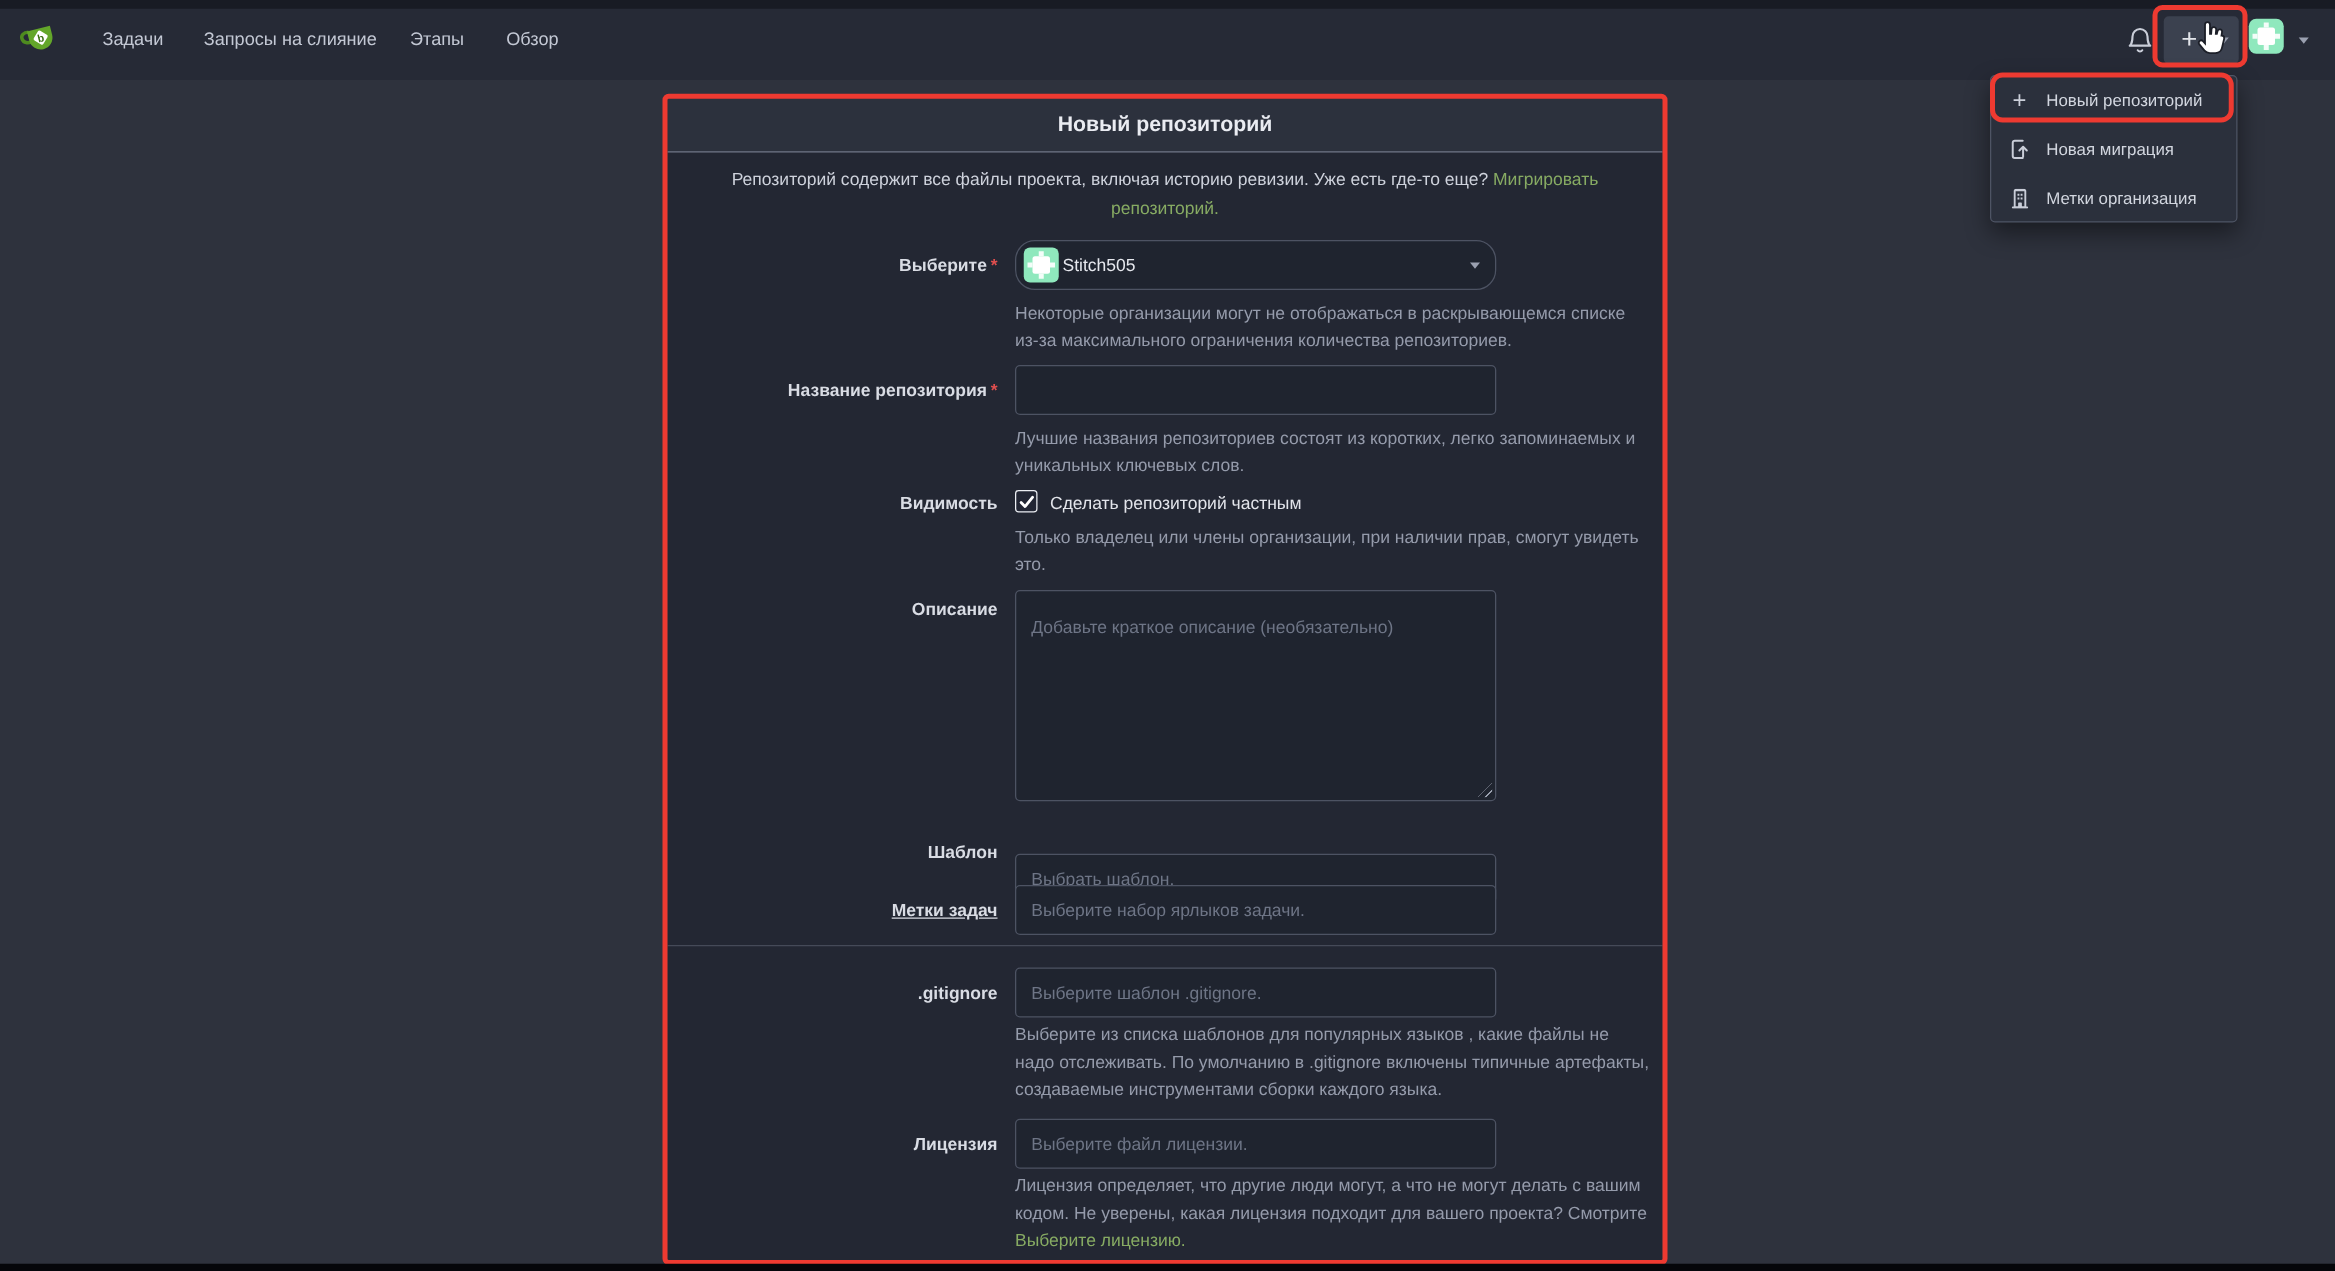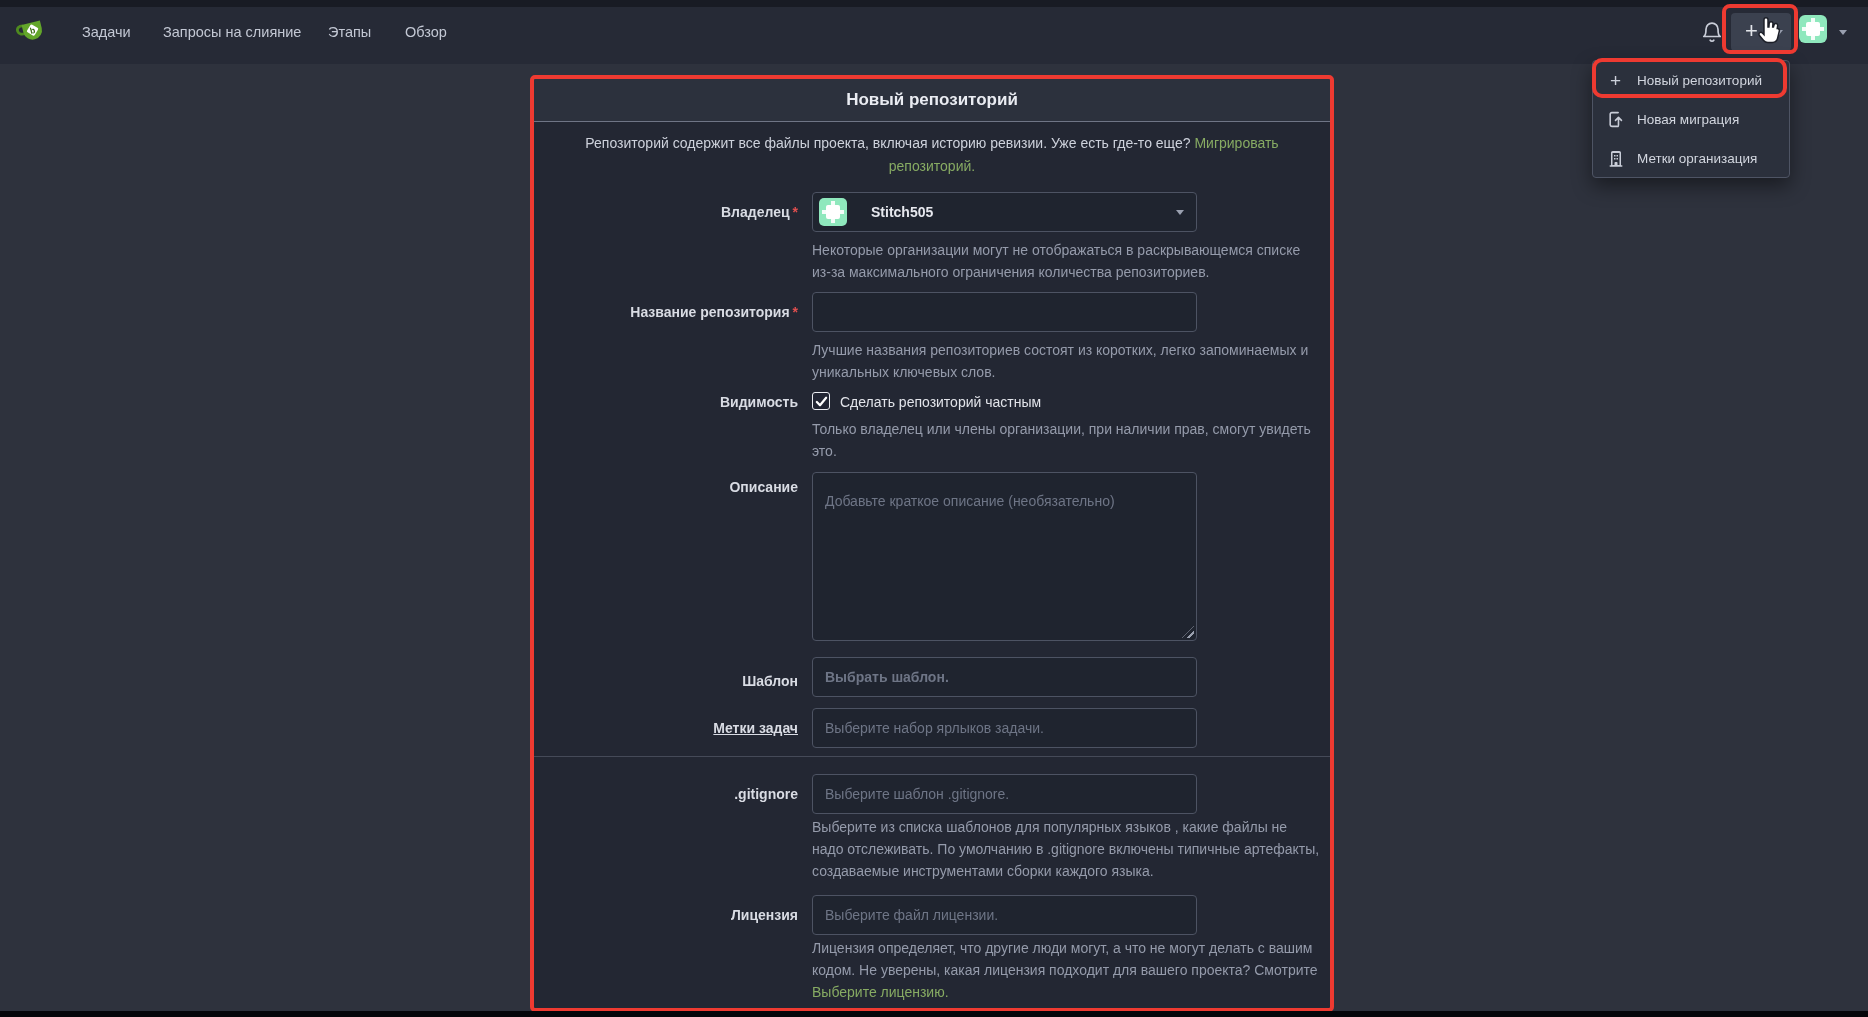--- a/index.html
+++ b/index.html
@@ -50,21 +50,21 @@
   .green-link { color:#87ab63; cursor:pointer; }
 
   .f-label { position:absolute; left:0; width:264px; text-align:right; color:#d9dce4; font-size:14px; font-weight:bold; white-space:nowrap; }
   .req { color:#e04f4f; padding-left:3px; font-weight:bold; }
   .f-input { position:absolute; left:278px; width:385px; height:40px; background:#1f242f; border:1px solid #4d5363;
     border-radius:4px; color:#e6e8ee; font-size:14px; padding:0 12px; font-family:"Liberation Sans", sans-serif; outline:none; }
   .f-input::placeholder { color:#6e7586; opacity:1; }
   .f-help { position:absolute; left:278px; width:508px; color:#959bab; font-size:14px; line-height:22px; }
 
   .owner-select { position:absolute; left:278px; top:113px; width:385px; height:40px; background:#1f242f; border:1px solid #4d5363;
-    border-radius:4px; display:flex; align-items:center; padding:0 12px 0 6px; gap:24px; cursor:pointer;font-weight:bold; }
+    border-radius:16px; display:flex; align-items:center; padding:0 12px 0 6px; gap:3px; cursor:pointer; }
   .owner-avatar { width:28px; height:28px; flex:0 0 28px; border-radius:5px; }
   .owner-name { color:#e6e8ee; font-size:14px; flex:1; }
 
   .checkbox { position:absolute; left:278px; top:313px; width:18px; height:18px; background:#222634; border:1.5px solid #eceef3;
     border-radius:3px; display:flex; align-items:center; justify-content:center; cursor:pointer; }
   .cb-label { position:absolute; left:306px; top:314px; color:#e2e4ea; font-size:14px; line-height:18px; }
 
   .f-textarea { position:absolute; left:278px; top:393px; width:385px; height:169px; background:#1f242f; border:1px solid #4d5363;
     border-radius:4px; color:#e6e8ee; font-size:14px; padding:20px 12px; resize:none; font-family:"Liberation Sans", sans-serif; outline:none; }
   .f-textarea::placeholder { color:#6e7586; opacity:1; }
@@ -152,21 +152,21 @@
     <div class="form-header">
       <div class="form-title">Новый репозиторий</div>
     </div>
 
     <div class="form-intro">
       <span>Репозиторий содержит все файлы проекта, включая историю ревизии. Уже есть где-то еще?</span>
       <a class="green-link">Мигрировать репозиторий.</a>
     </div>
 
     <div class="f-label" style="top:113px; height:40px; line-height:40px;">
-      <span>Владелец</span><span class="req">*</span>
+      <span>Выберите</span><span class="req">*</span>
     </div>
     <div class="owner-select" role="listbox">
       <span class="owner-avatar identicon"></span>
       <span class="owner-name">Stitch505</span>
       <span class="caret"></span>
     </div>
     <div class="f-help" style="top:160px">Некоторые организации могут не отображаться в раскрывающемся списке из-за максимального ограничения количества репозиториев.</div>
 
     <div class="f-label" style="top:213px; height:40px; line-height:40px;">
       <span>Название репозитория</span><span class="req">*</span>
@@ -181,21 +181,21 @@
       </svg>
     </div>
     <div class="cb-label">Сделать репозиторий частным</div>
     <div class="f-help" style="top:339px">Только владелец или члены организации, при наличии прав, смогут увидеть это.</div>
 
     <div class="f-label" style="top:399px; height:18px; line-height:18px;">Описание</div>
     <textarea class="f-textarea" placeholder="Добавьте краткое описание (необязательно)" style=""></textarea>
     <div class="resize-handle"></div>
 
     <div class="f-label" style="top:582px; height:40px; line-height:40px;padding-left:40px;">Шаблон</div>
-    <input class="f-input" style="top: 578px; font-weight: bold;" type="text" placeholder="Выбрать шаблон.">
+    <input class="f-input" style="top: 604px;" type="text" placeholder="Выбрать шаблон.">
 
     <div class="f-label" style="top:629px; height:40px; line-height:40px;text-decoration:underline;">Метки задач</div>
     <input class="f-input" style="top: 629px;" type="text" placeholder="Выберите набор ярлыков задачи.">
 
     <div class="section-divider"></div>
 
     <div class="f-label" style="top:695px; height:40px; line-height:40px;">.gitignore</div>
     <input class="f-input" style="top: 695px;" type="text" placeholder="Выберите шаблон .gitignore.">
     <div class="f-help" style="top:737px">Выберите из списка шаблонов для популярных языков , какие файлы не надо отслеживать. По умолчанию в .gitignore включены типичные артефакты, создаваемые инструментами сборки каждого языка.</div>
 

